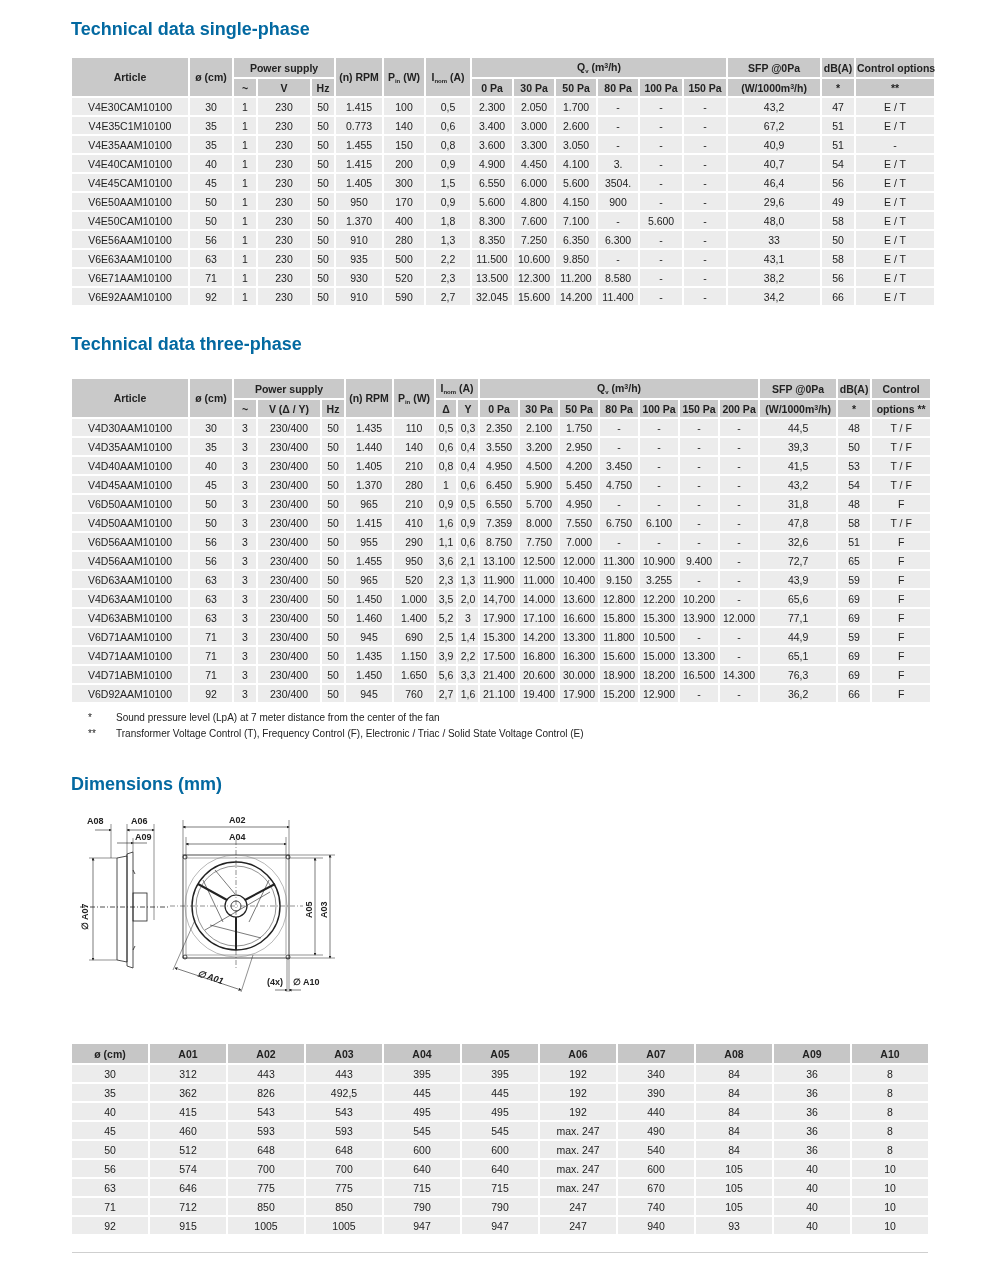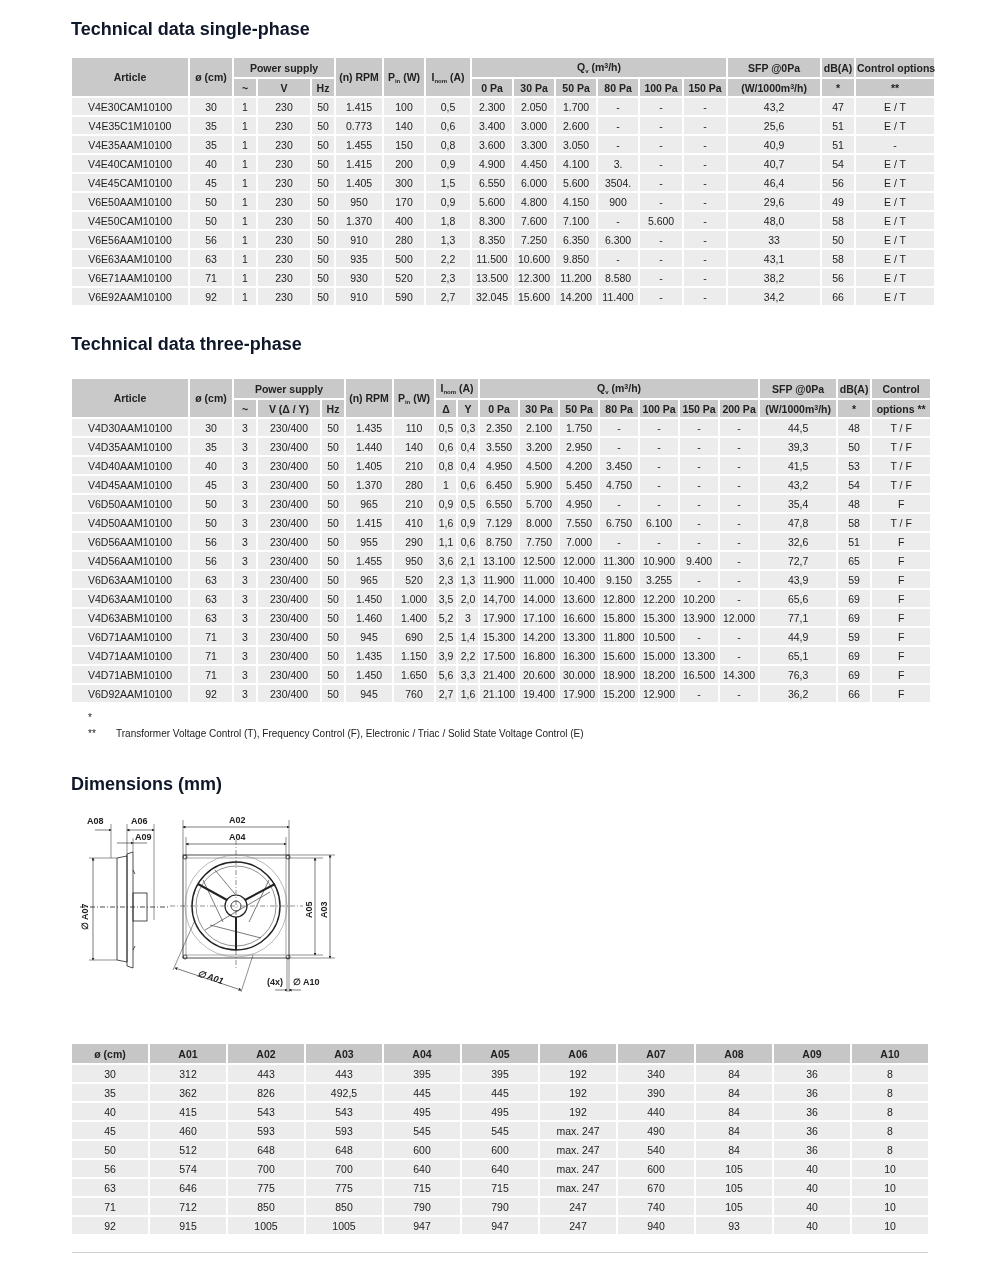--- a/index.html
+++ b/index.html
@@ -4,21 +4,21 @@
 <style>
   * { box-sizing: border-box; margin: 0; padding: 0; }
   html, body { background: #ffffff; }
   body {
     width: 1000px; height: 1263px; position: relative; overflow: hidden;
     font-family: "Liberation Sans", sans-serif; color: #1a1a1a;
   }
   h2 {
     position: absolute; left: 71px;
     font-family: "Liberation Sans", sans-serif;
-    font-weight: bold; font-size: 18px; color: #0f172a;
+    font-weight: bold; font-size: 18px; color: #0369a1;
   }
   #title1 { top: 19px; }
   #title2 { top: 334px; }
   #title3 { top: 774px; }
 
   table {
     position: absolute; left: 72px; border-collapse: separate; border-spacing: 2px 0;
     font-size: 10.5px; table-layout: fixed;
   }
   table th, table td {
@@ -130,21 +130,21 @@
         <td>50</td>
         <td>0.773</td>
         <td>140</td>
         <td>0,6</td>
         <td>3.400</td>
         <td>3.000</td>
         <td>2.600</td>
         <td>-</td>
         <td>-</td>
         <td>-</td>
-        <td>25,6</td>
+        <td>67,2</td>
         <td>51</td>
         <td>E / T</td>
       </tr>
       <tr>
         <td>V4E35AAM10100</td>
         <td>35</td>
         <td>1</td>
         <td>230</td>
         <td>50</td>
         <td>1.455</td>
@@ -465,35 +465,35 @@
         <td>210</td>
         <td>0,9</td>
         <td>0,5</td>
         <td>6.550</td>
         <td>5.700</td>
         <td>4.950</td>
         <td>-</td>
         <td>-</td>
         <td>-</td>
         <td>-</td>
-        <td>35,4</td>
+        <td>31,8</td>
         <td>48</td>
         <td>F</td>
       </tr>
       <tr>
         <td>V4D50AAM10100</td>
         <td>50</td>
         <td>3</td>
         <td>230/400</td>
         <td>50</td>
         <td>1.415</td>
         <td>410</td>
         <td>1,6</td>
         <td>0,9</td>
-        <td>7.129</td>
+        <td>7.359</td>
         <td>8.000</td>
         <td>7.550</td>
         <td>6.750</td>
         <td>6.100</td>
         <td>-</td>
         <td>-</td>
         <td>47,8</td>
         <td>58</td>
         <td>T / F</td>
       </tr>
@@ -685,20 +685,21 @@
         <td>36,2</td>
         <td>66</td>
         <td>F</td>
       </tr>
     </tbody>
 </table>
 
 <div class="notes">
   <div class="row">
     <span class="mk">*</span>
+    <span>Sound pressure level (LpA) at 7 meter distance from the center of the fan</span>
   </div>
   <div class="row">
     <span class="mk">**</span>
     <span>Transformer Voltage Control (T), Frequency Control (F), Electronic / Triac / Solid State Voltage Control (E)</span>
   </div>
 </div>
 
 <h2 id="title3">Dimensions (mm)</h2>
 
 <svg id="drawing" viewBox="0 0 270 200" font-family="Liberation Sans, sans-serif" font-size="9" font-weight="bold" fill="#222" stroke="#222">

